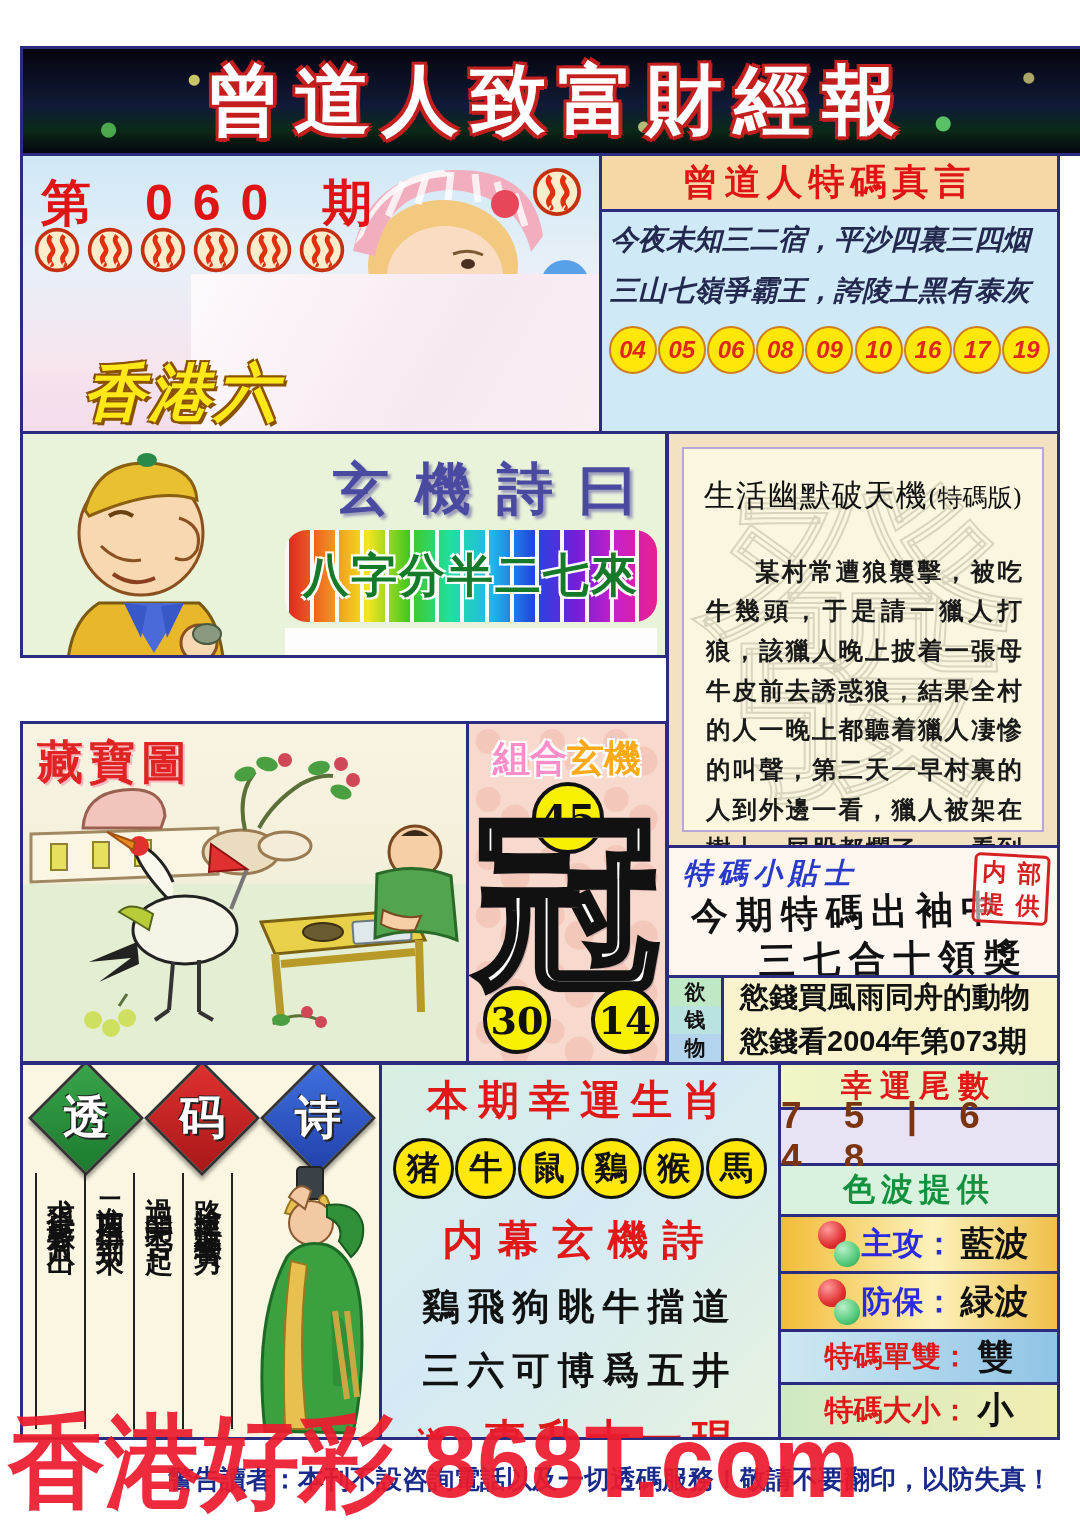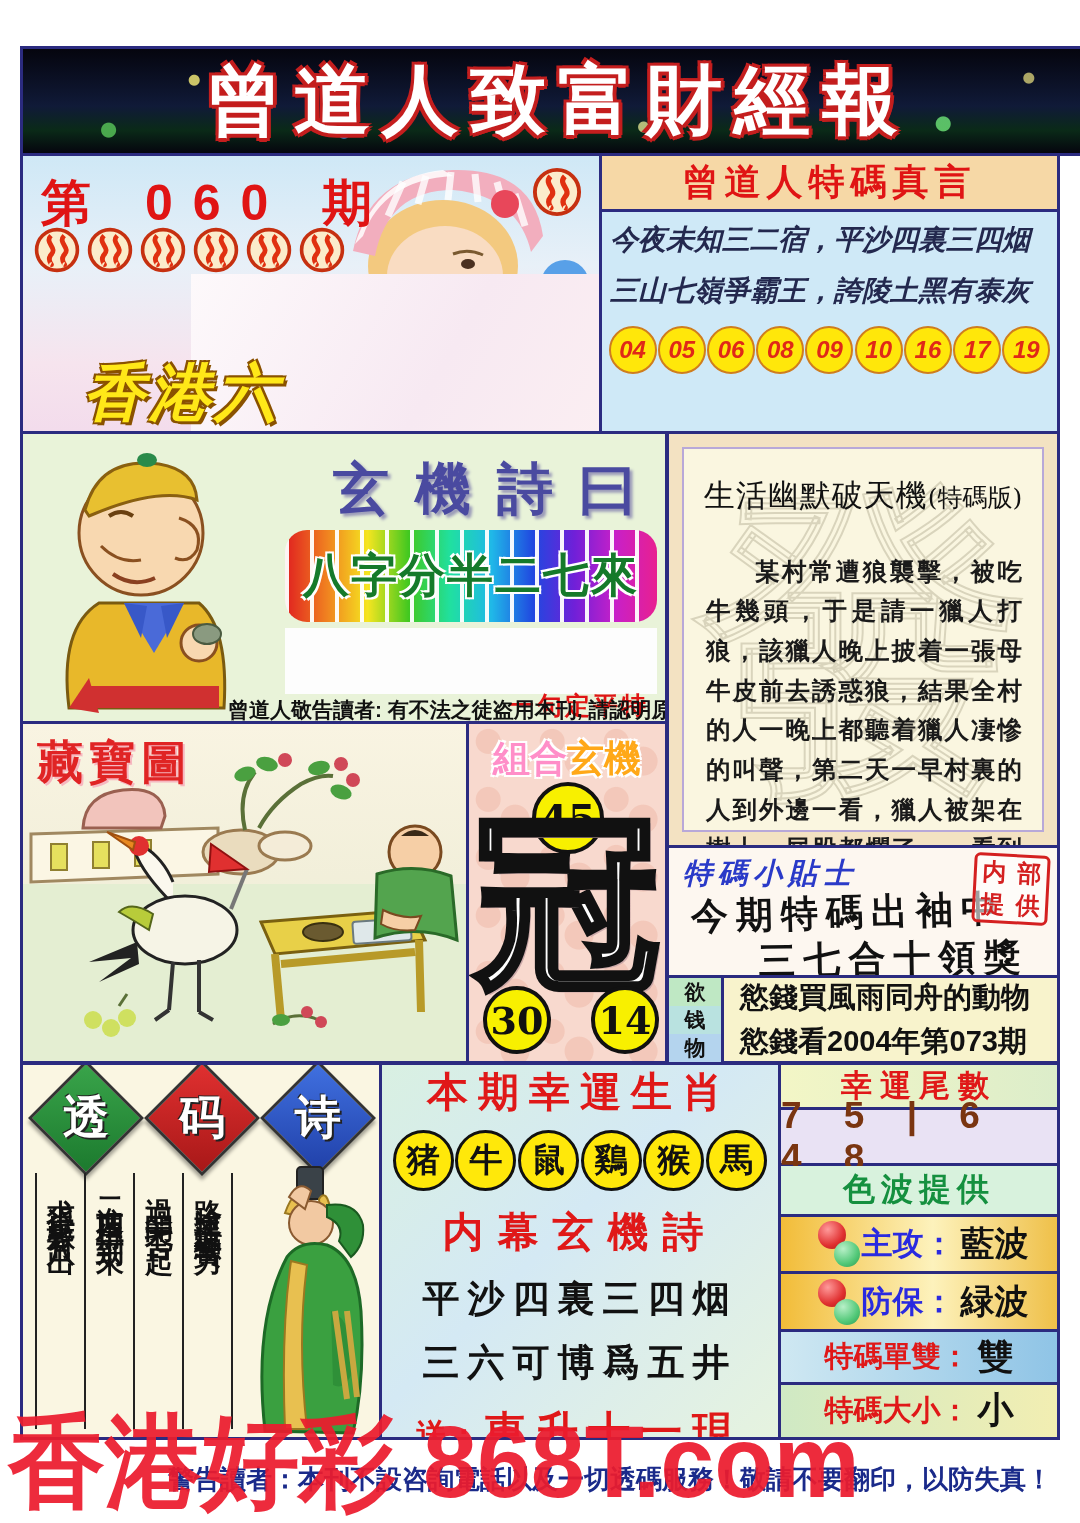--- a/index.html
+++ b/index.html
@@ -36,21 +36,21 @@
   #truth .hdr{height:53px;background:#f6d8a6;border-bottom:3px solid #2b2b80;display:flex;align-items:center;justify-content:center;
      color:#e01414;font-size:36px;font-weight:bold;letter-spacing:6px;}
   #truth .poem{height:103px;display:flex;flex-direction:column;justify-content:space-around;padding:2px 8px;}
   #truth .poem div{color:#23284e;font-size:28px;font-weight:bold;font-style:italic;white-space:nowrap;}
   #truth .ghdr{height:50px;background:#a6d7b4;border-top:3px solid #2b2b80;border-bottom:3px solid #2b2b80;
      display:flex;align-items:center;justify-content:center;color:#15321a;font-size:34px;font-weight:bold;font-style:italic;letter-spacing:8px;}
   #truth .nums{height:61px;display:flex;align-items:center;justify-content:space-around;padding:0 6px;}
   .numcirc{width:44px;height:44px;border-radius:50%;background:#ffe70a;border:2px solid #cf7d1e;
      display:flex;align-items:center;justify-content:center;color:#e02818;font-size:24px;font-weight:bold;font-style:italic;}
   
-  #mystic{left:20px;top:431px;width:648px;height:293px;background:#e9f3d9;overflow:hidden;}
+  #mystic{left:20px;top:431px;width:648px;height:227px;background:#e9f3d9;overflow:hidden;}
   #mystic .ttl{position:absolute;left:310px;top:18px;color:#4a4aa0;font-size:56px;font-weight:bold;letter-spacing:26px;white-space:nowrap;
       text-shadow:3px 3px 3px #9a9ab8;}
   #rainbow{position:absolute;left:262px;top:96px;width:372px;height:92px;border-radius:22px;
       background:
        repeating-linear-gradient(90deg,rgba(255,255,255,.95) 0 4px,rgba(255,255,255,0) 4px 25px),
        linear-gradient(90deg,#e02020,#f08020,#f5e520,#40c820,#20e0a0,#20b8e8,#2048e0,#7020d8,#c820c8,#e82090);
       display:flex;align-items:center;justify-content:center;}
   #rainbow .b{color:#157a2a;font-size:46px;font-weight:bold;letter-spacing:2px;white-space:nowrap;
       text-shadow:2px 2px 0 #fff,-2px -2px 0 #fff,2px -2px 0 #fff,-2px 2px 0 #fff;}
   #censor2{position:absolute;left:262px;top:194px;width:372px;height:66px;background:#fdfdfd;}
@@ -114,21 +114,21 @@
   .dia.r{background:linear-gradient(135deg,#e03030,#a81818);}
   .dia.b{background:linear-gradient(135deg,#4070e0,#2040a8);}
   #touma .cols{position:absolute;left:14px;top:108px;height:256px;display:flex;flex-direction:row-reverse;}
   #touma .col{width:47px;border-left:2px solid #222;border-right:2px solid #222;margin-left:-2px;
      writing-mode:vertical-rl;text-orientation:upright;font-size:28px;font-weight:bold;color:#111;
      font-family:"DejaVu Serif",serif;display:flex;align-items:center;letter-spacing:8px;padding-top:4px;}
   
   #lucky{left:379px;top:1062px;width:402px;height:378px;
      background:linear-gradient(135deg,#d9f0e2 0%,#d4e9f4 45%,#e6f3df 100%);overflow:hidden;text-align:center;}
   #lucky .rt{color:#e01818;font-weight:bold;}
-  #lucky .t1{margin-top:0;font-size:41px;letter-spacing:10px;}
+  #lucky .t1{margin-top:8px;font-size:41px;letter-spacing:10px;}
   #lucky .zrow{margin-top:10px;display:flex;justify-content:space-around;padding:0 10px;}
   .zcirc{width:55px;height:55px;border-radius:50%;background:#ffe80a;border:3px solid #111;
      display:flex;align-items:center;justify-content:center;color:#111;font-size:33px;font-weight:bold;font-family:"DejaVu Serif",serif;}
   #lucky .t2{margin-top:14px;font-size:41px;letter-spacing:14px;}
   #lucky .pl{margin-top:14px;color:#111;font-size:37px;font-weight:bold;letter-spacing:8px;font-family:"DejaVu Serif",serif;}
   #lucky .gift{margin-top:16px;}
   #lucky .gift .gl{color:#e01818;font-size:32px;font-weight:bold;}
   #lucky .gift .gv{color:#e01818;font-size:42px;font-weight:bold;letter-spacing:10px;font-family:"DejaVu Serif",serif;}
   
   #rpanel{left:778px;top:1062px;width:282px;height:378px;display:flex;flex-direction:column;}
@@ -397,21 +397,21 @@
     <div class="rt t1">本期幸運生肖</div>
     <div class="zrow">
       <div class="zcirc">猪</div>
       <div class="zcirc">牛</div>
       <div class="zcirc">鼠</div>
       <div class="zcirc">鷄</div>
       <div class="zcirc">猴</div>
       <div class="zcirc">馬</div>
     </div>
     <div class="rt t2">内幕玄機詩</div>
-    <div class="pl">平沙四裏三四烟</div>
+    <div class="pl">鷄飛狗眺牛擋道</div>
     <div class="pl">三六可博爲五井</div>
     <div class="gift">
       <span class="gl">送：</span>
       <span class="gv">東升十一現</span>
     </div>
   </div>
 
   <div id="rpanel" class="sec">
     <div class="row" id="r-tail">幸運尾數</div>
     <div class="row" id="r-nums">7 5 | 6 4 8</div>

